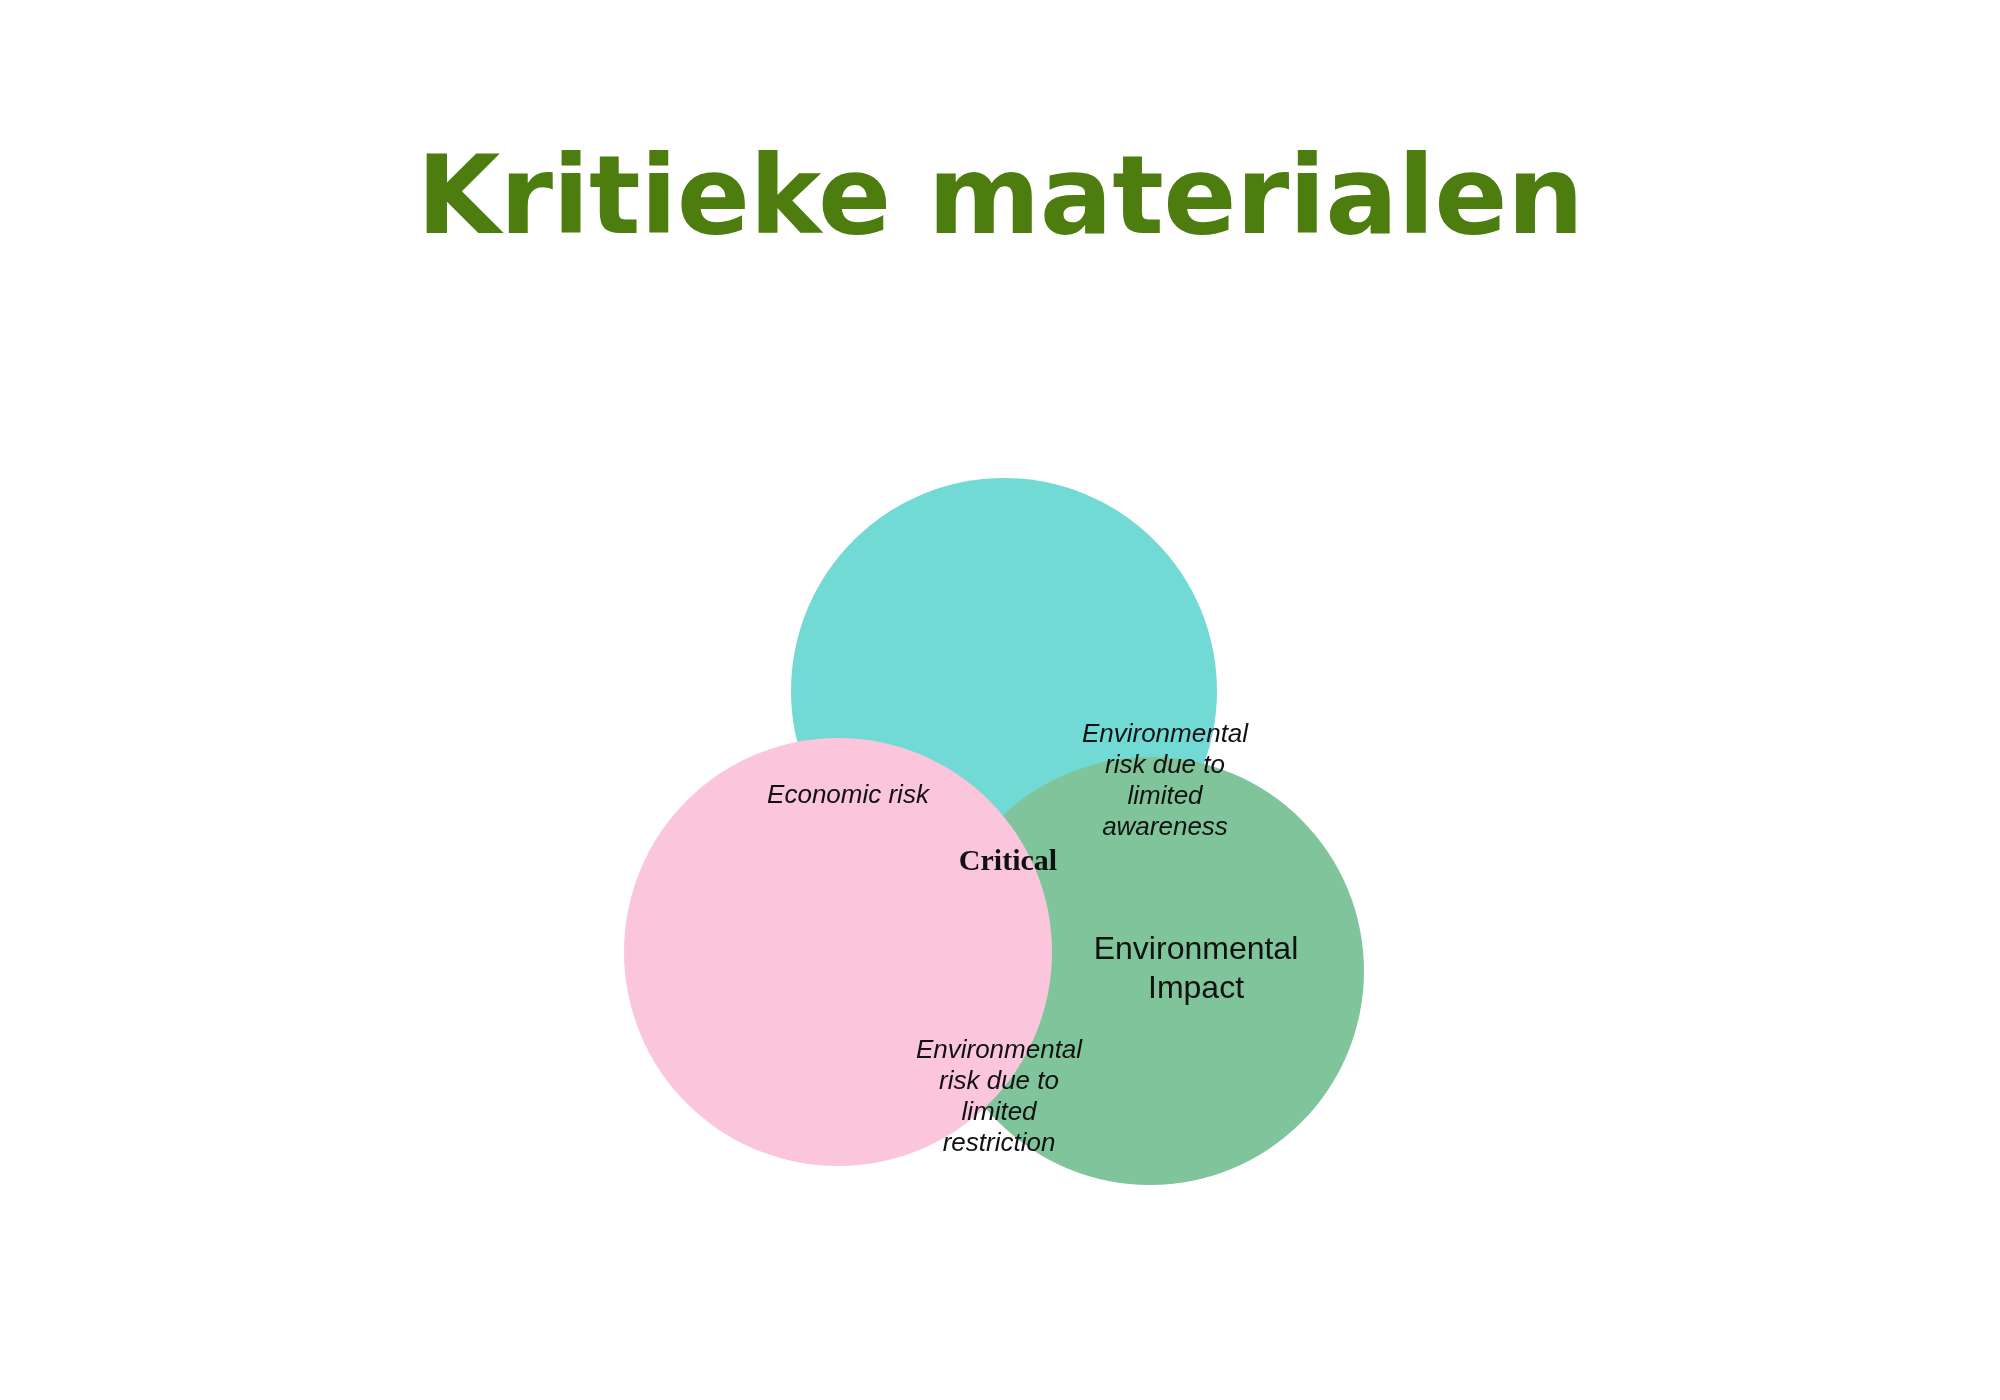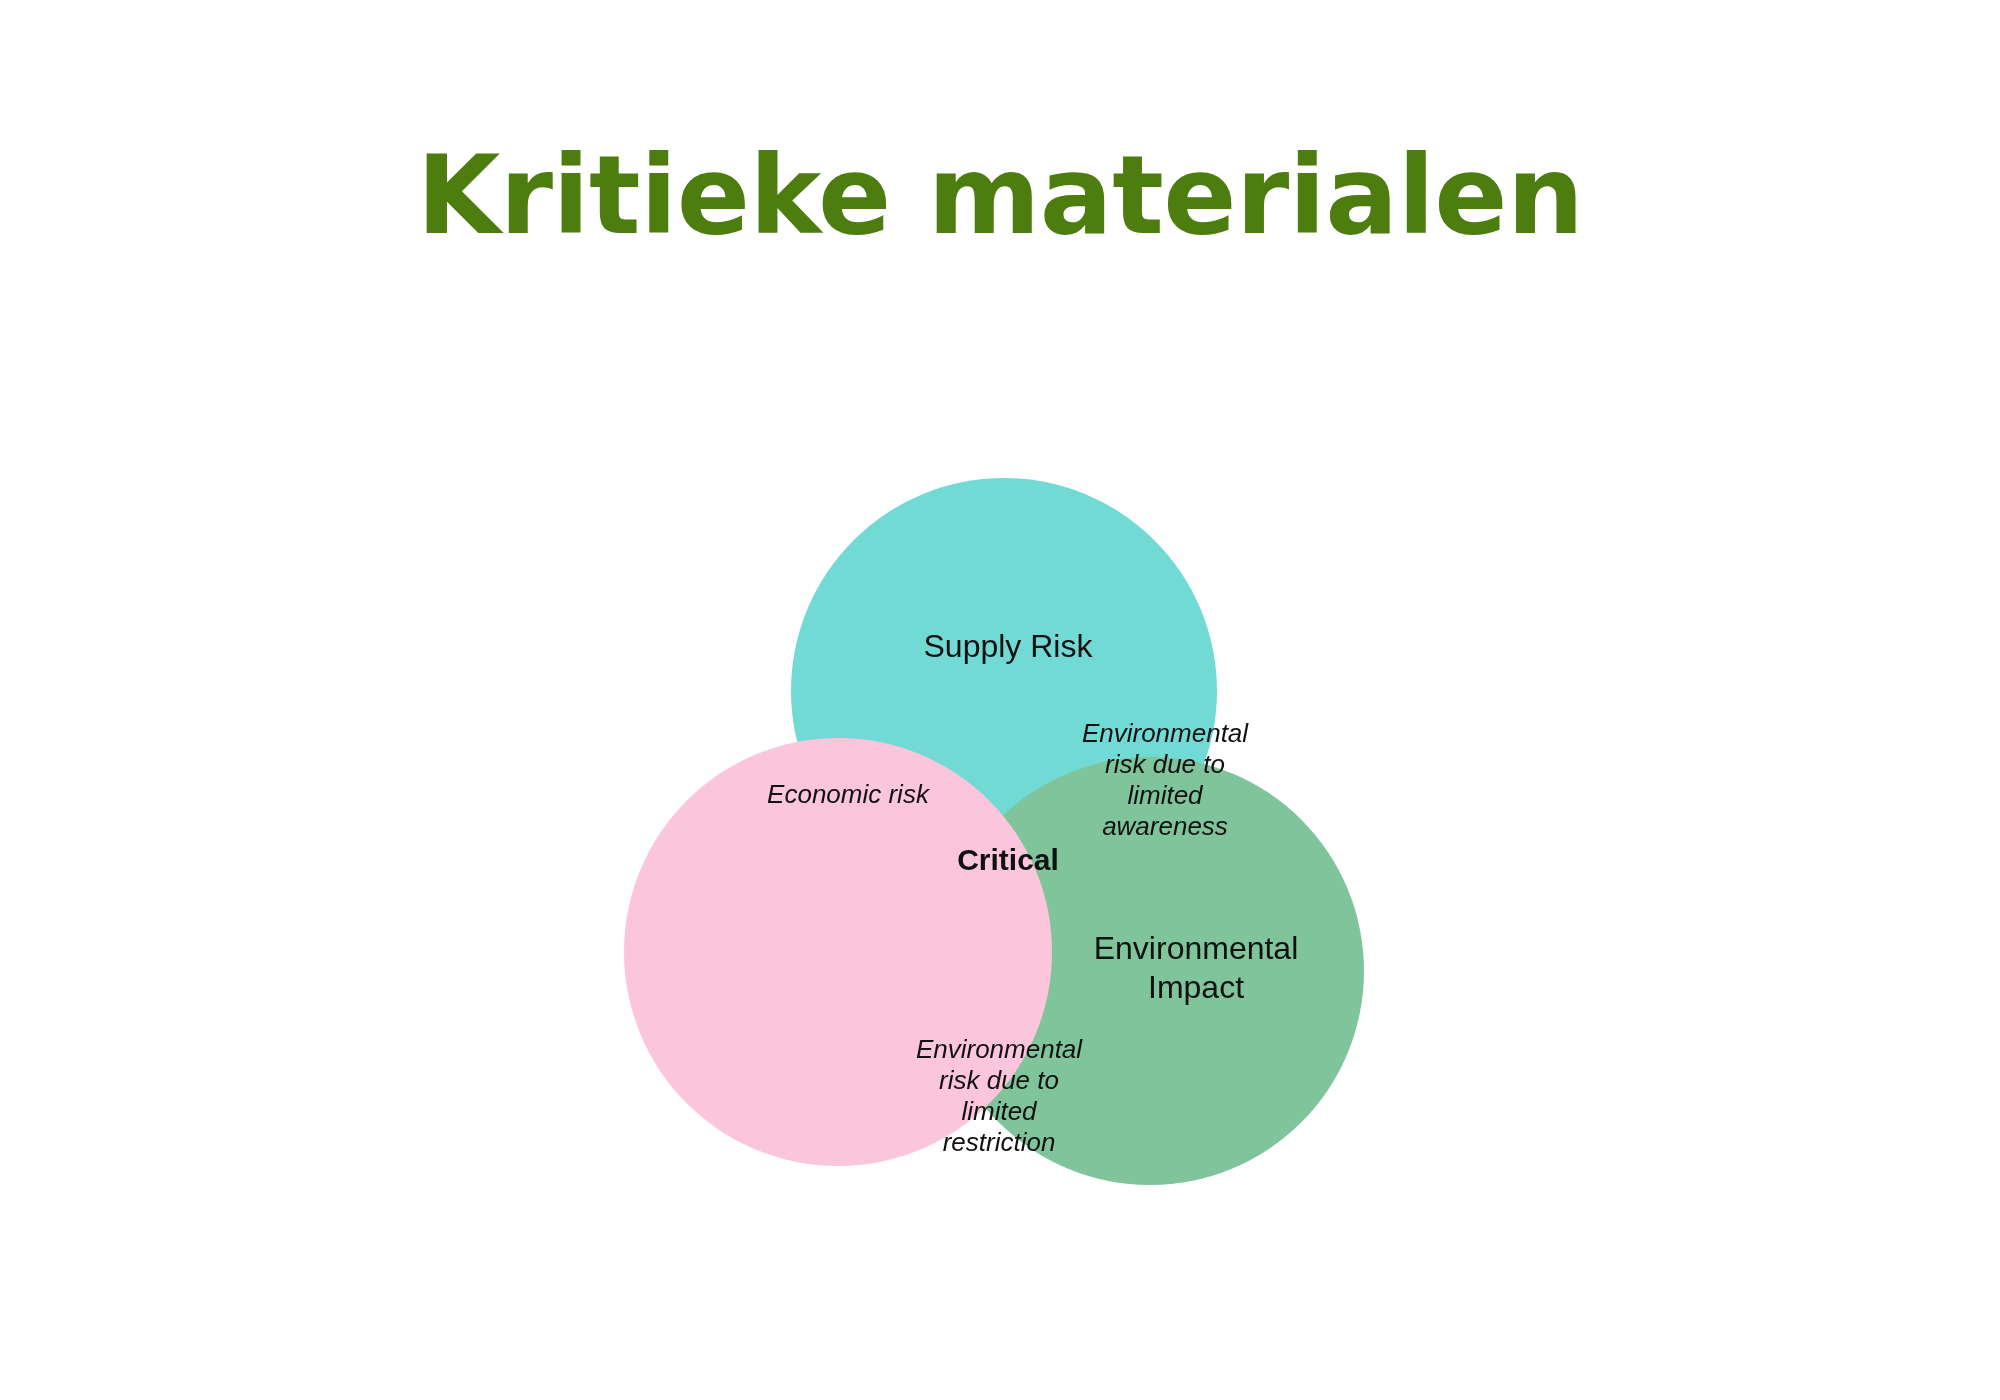--- a/index.html
+++ b/index.html
@@ -121,20 +121,21 @@
   #label-env-awareness {
     left: 1052px;
     top: 718px;
     width: 226px;
   }
 
   #label-critical {
     left: 938px;
     top: 842px;
     width: 140px;
+    font-family: Liberation Serif, serif;
   }
 
   #label-vulnerability {
     left: 648px;
     top: 902px;
     width: 302px;
   }
 
   #label-environmental-impact {
     left: 1056px;
@@ -154,23 +155,20 @@
 <div id="slide-title" style="color: #4d7c0f;">Kritieke materialen</div>
 
 <div id="venn">
 
   <div class="venn-circle" id="circle-supply-risk" style="background: rgb(114, 218, 213);"></div>
 
   <div class="venn-circle" id="circle-environmental-impact" style="background: rgb(127, 196, 154);"></div>
 
   <div class="venn-circle" id="circle-vulnerability" style="background: rgb(251, 198, 220);"></div>
 
-  <div class="venn-label label-main" id="label-supply-risk">
-    <div>Supply Risk</div>
-  </div>
 
   <div class="venn-label label-italic" id="label-economic-risk">
     <div>Economic risk</div>
   </div>
 
   <div class="venn-label label-italic" id="label-env-awareness">
     <div>Environmental</div>
     <div>risk due to</div>
     <div>limited</div>
     <div>awareness</div>

